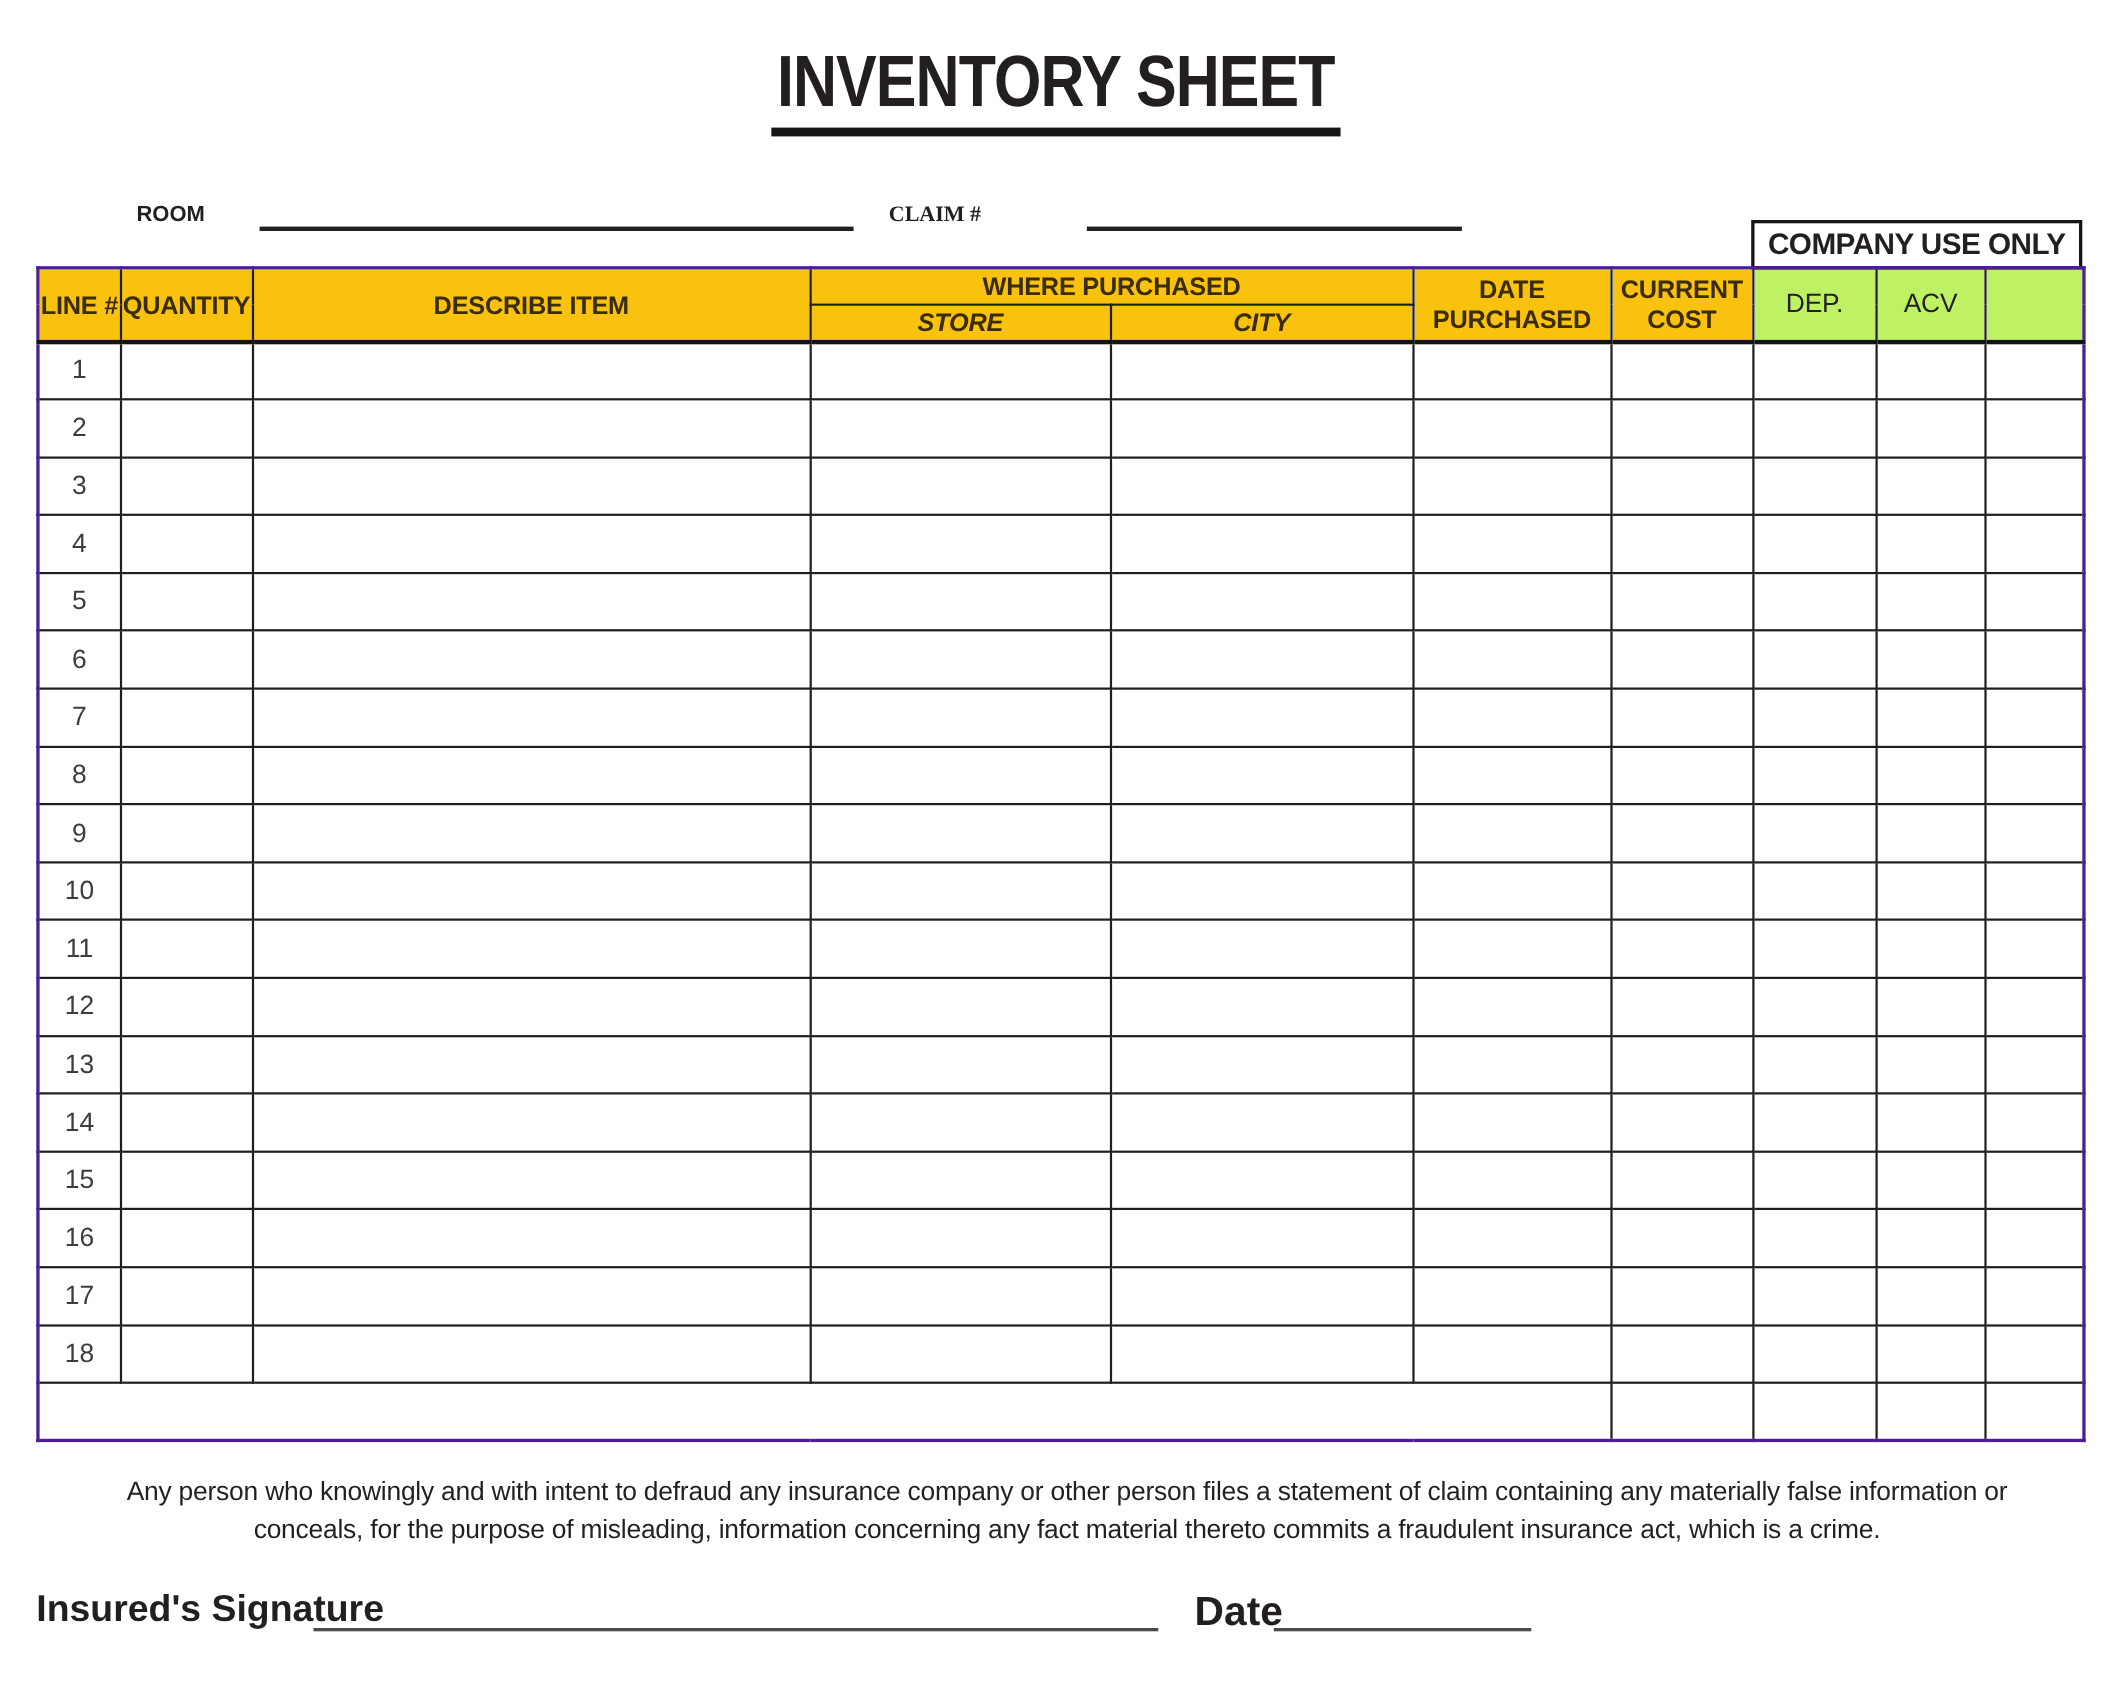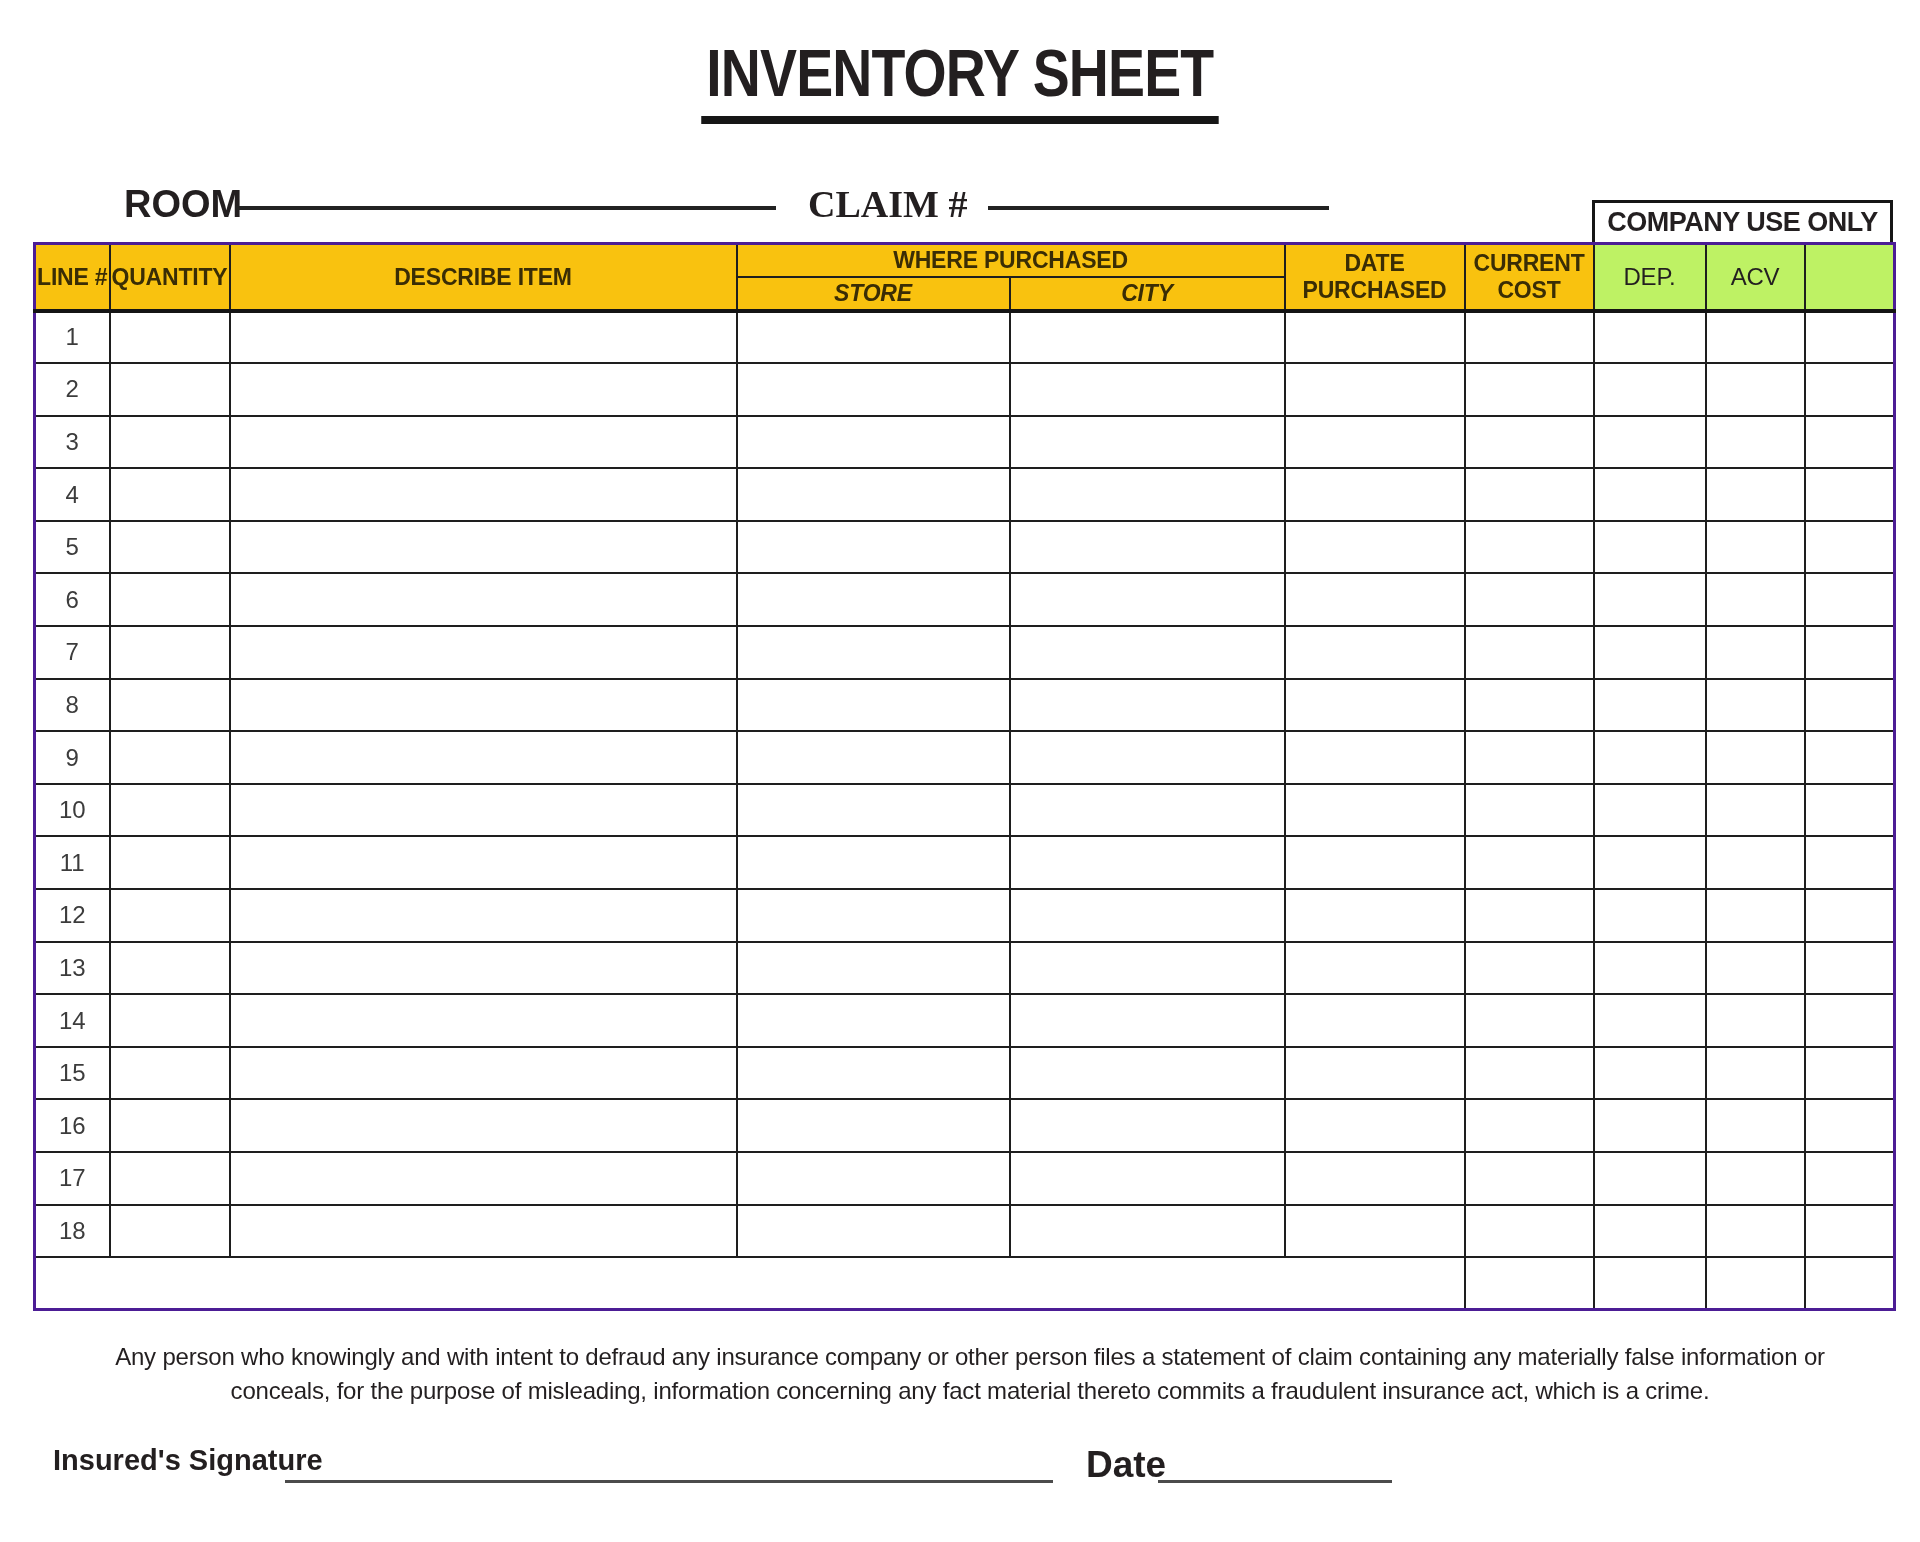--- a/index.html
+++ b/index.html
@@ -15,21 +15,21 @@
     font-family:"Liberation Sans", sans-serif;color:var(--ink);
   }
   
   .title-wrap{position:absolute;top:40px;left:0;width:100%;text-align:center;}
   .title{
     display:inline-block;font-size:66px;font-weight:bold;line-height:1;
     letter-spacing:-1px;padding:0 6px 10px 6px;border-bottom:8px solid #161616;
     transform:scaleX(0.84);transform-origin:center;white-space:nowrap;
   }
   
-  .field-label{position:absolute;font-size:38px;font-weight:bold;line-height:1;}
+  .field-label{position:absolute;font-size:20px;font-weight:bold;line-height:1;}
   .blank-line{position:absolute;height:0;border-bottom:4px solid #222222;}
   #room-label{left:124px;top:185px;}
   #room-line{left:236px;top:206px;width:540px;}
   #claim-label{left:808px;top:185px;font-family:Liberation Serif, serif;}
   #claim-line{left:988px;top:206px;width:341px;}
   
   .company-box{
     position:absolute;left:1592px;top:200px;width:301px;height:45px;
     border:3px solid #161616;background:#ffffff;display:flex;align-items:center;justify-content:center;
     font-size:27px;font-weight:bold;letter-spacing:-0.5px;white-space:nowrap;
@@ -51,21 +51,21 @@
   tbody tr.item{height:52.6px;}
   tbody td{background:#ffffff;}
   td.line-num{text-align:center;font-size:24px;color:#3c3c3c;}
   thead th{border-bottom-width:2px;}
   tbody tr.item:first-child td{border-top:4px solid #141414;}
   tr.totals{height:52px;}
   
   .legal{position:absolute;left:40px;top:1340px;width:1860px;font-size:24px;line-height:34px;letter-spacing:-0.2px;text-align:center;}
   .legal div{white-space:nowrap;}
   
-  #sig-label{left:53px;top:1446px;font-size:29px;}
+  #sig-label{left:33px;top:1446px;font-size:34px;}
   #sig-line{left:285px;top:1480px;width:768px;border-bottom:3px solid var(--scan-gray);}
   #date-label{left:1086px;top:1446px;font-size:37px;}
   #date-line{left:1158px;top:1480px;width:234px;border-bottom:3px solid var(--scan-gray);}
 </style>
 </head>
 <body>
 
 <div class="title-wrap">
   <span class="title">INVENTORY SHEET</span>
 </div>

